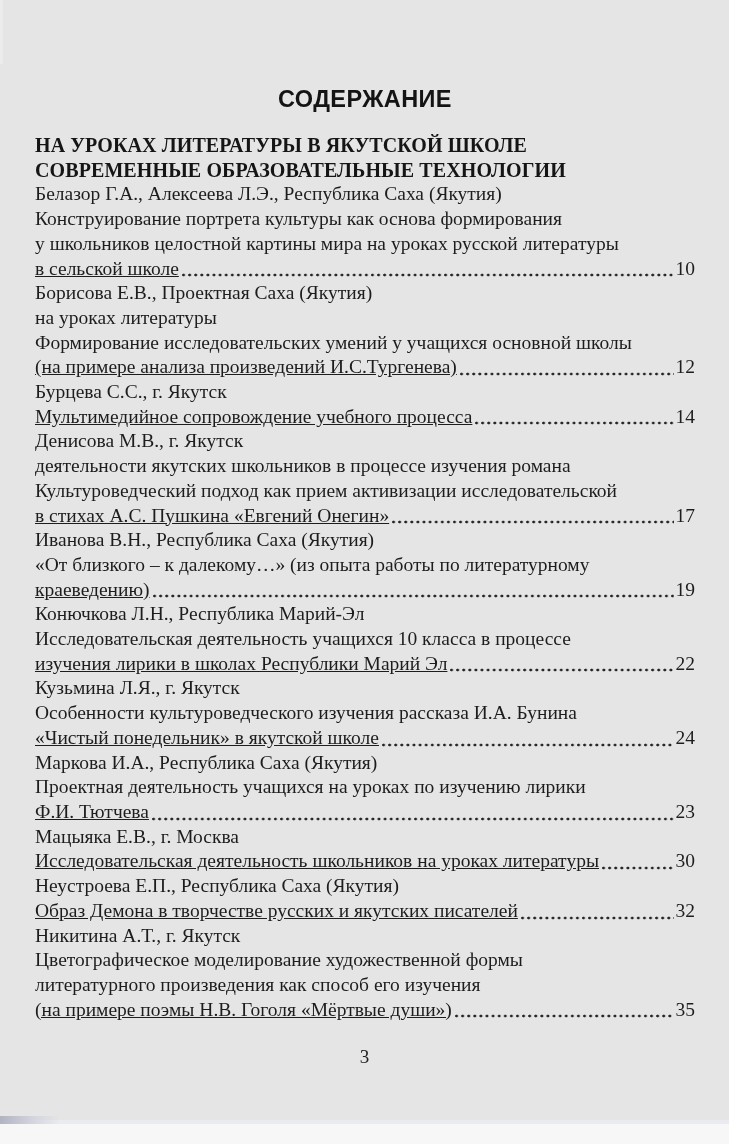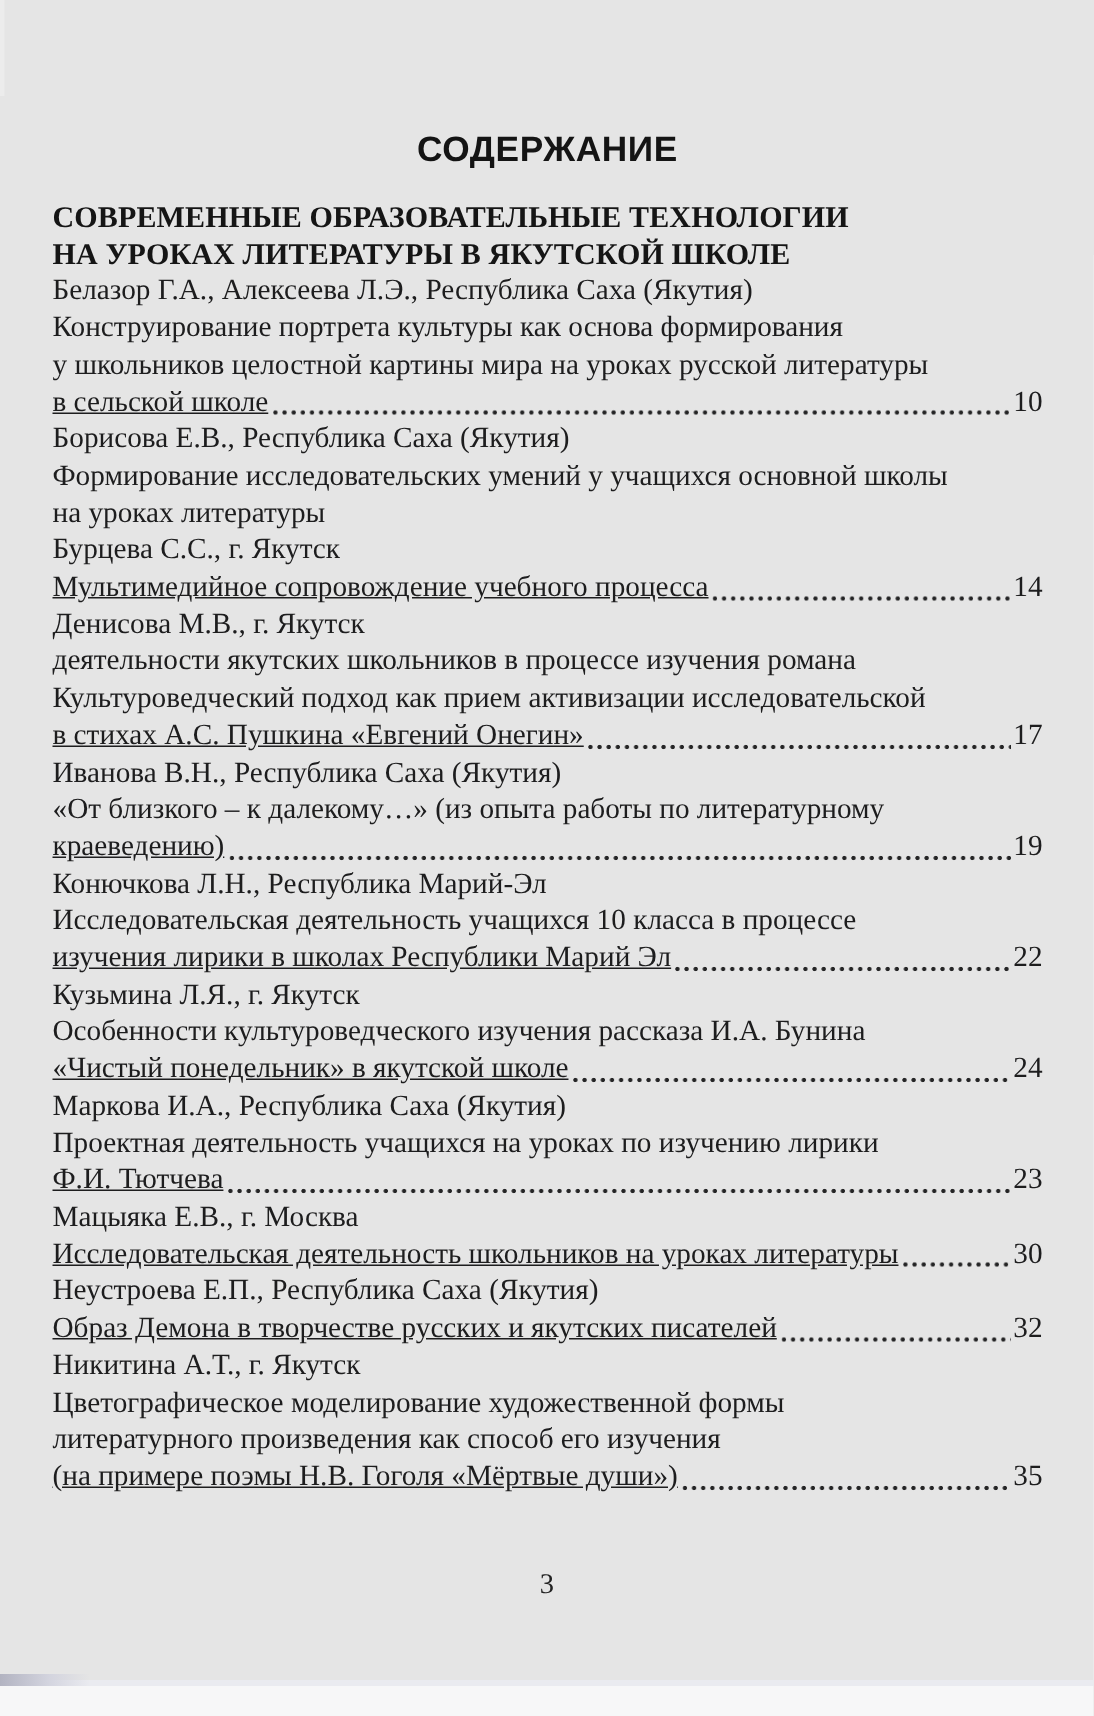--- a/index.html
+++ b/index.html
@@ -74,39 +74,44 @@
 </head>
 <body>
 
 <div class="paper">
   <div class="edge-left-top"></div>
 
   <div class="content">
     <div class="doc-title">СОДЕРЖАНИЕ</div>
 
     <div class="section-heading">
+      <div>НА УРОКАХ ЛИТЕРАТУРЫ В ЯКУТСКОЙ ШКОЛЕ</div>
       <div>СОВРЕМЕННЫЕ ОБРАЗОВАТЕЛЬНЫЕ ТЕХНОЛОГИИ</div>
-      <div>НА УРОКАХ ЛИТЕРАТУРЫ В ЯКУТСКОЙ ШКОЛЕ</div>
     </div>
 
     <div class="entry">
       <div class="authors">Белазор Г.А., Алексеева Л.Э., Республика Саха (Якутия)</div>
       <div class="line">Конструирование портрета культуры как основа формирования</div>
       <div class="line">у школьников целостной картины мира на уроках русской литературы</div>
       <div class="dotline">
         <span class="text">в сельской школе</span>
         <span class="dots"></span>
         <span class="pg">10</span>
       </div>
     </div>
 
     <div class="entry">
-      <div class="authors">Борисова Е.В., Республика Саха (Якутия)</div>
+      <div class="authors">Борисова Е.В., Проектная Саха (Якутия)</div>
+      <div class="line">на уроках литературы</div>
       <div class="line">Формирование исследовательских умений у учащихся основной школы</div>
-      <div class="line">на уроках литературы</div>
+      <div class="dotline">
+        <span class="text">(на примере анализа произведений И.С.Тургенева)</span>
+        <span class="dots"></span>
+        <span class="pg">12</span>
+      </div>
     </div>
 
     <div class="entry">
       <div class="authors">Бурцева С.С., г. Якутск</div>
       <div class="dotline">
         <span class="text">Мультимедийное сопровождение учебного процесса</span>
         <span class="dots"></span>
         <span class="pg">14</span>
       </div>
     </div>

